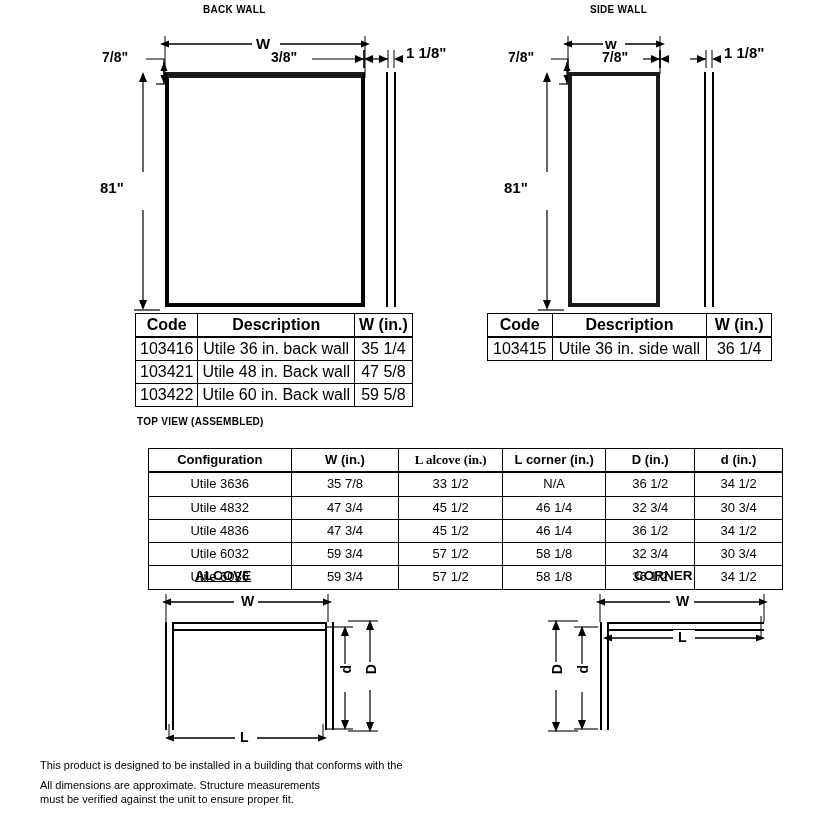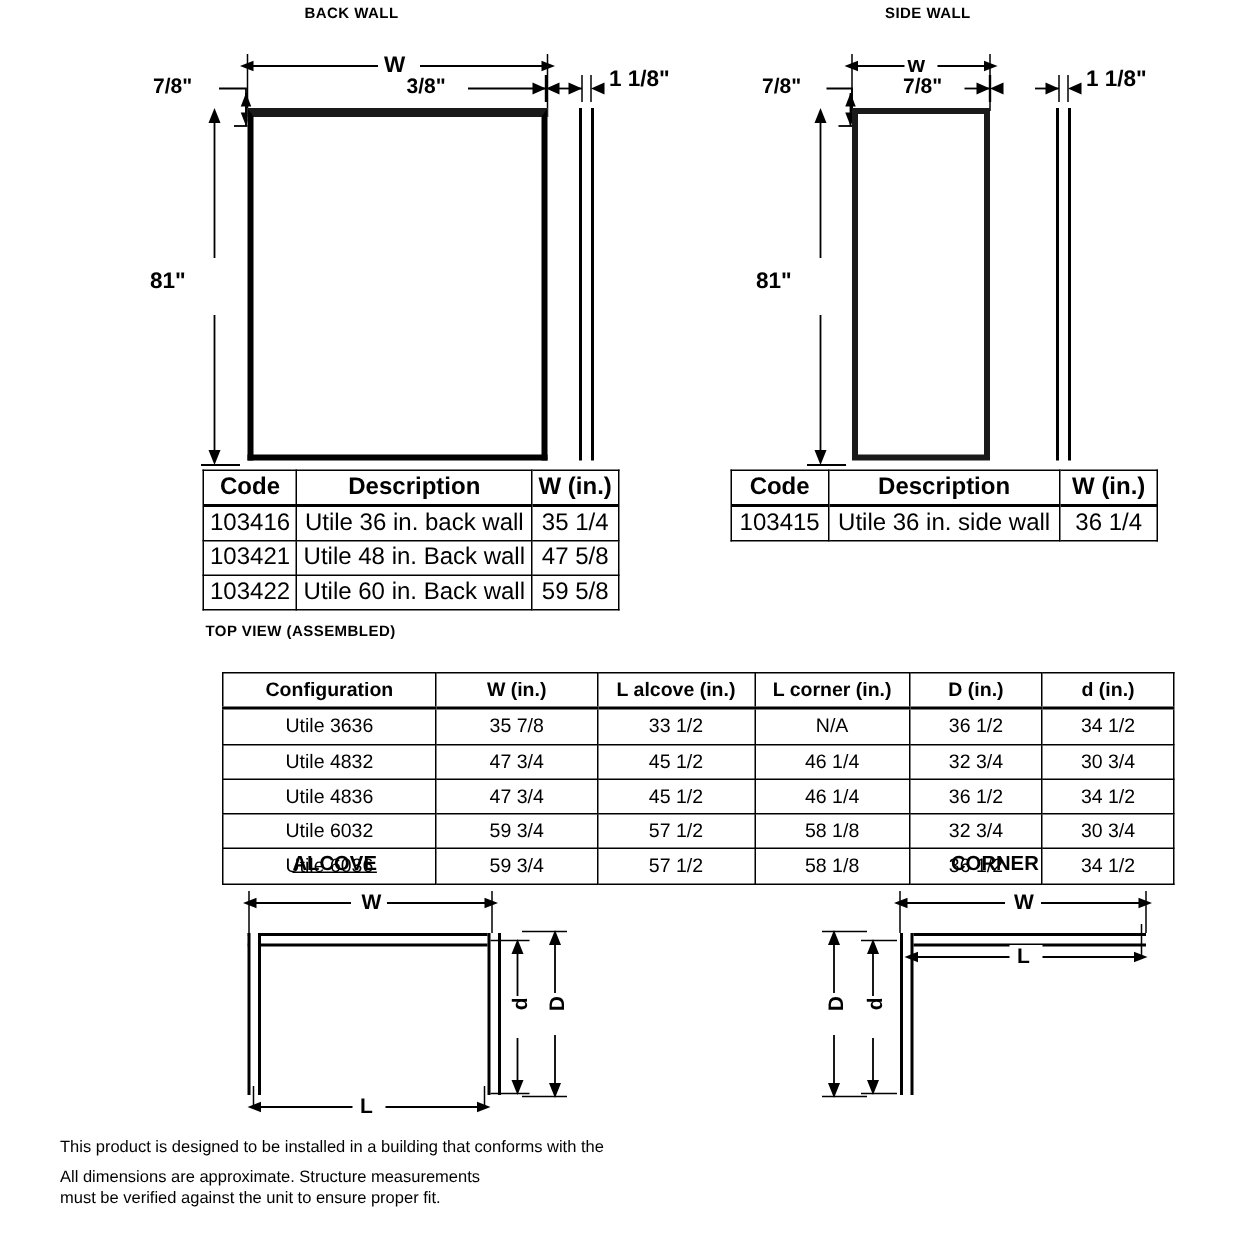--- a/index.html
+++ b/index.html
@@ -246,21 +246,21 @@
   </tbody>
 </table>
 
 <div class="abs section-title" style="left:137px; top:416px;">TOP VIEW (ASSEMBLED)</div>
 
 <table class="spec abs" id="topview-table" style="left:135px; top:448px;margin-left:13px;">
   <thead>
     <tr class="headrow">
       <th style="width:145px;">Configuration</th>
       <th style="width:113px;">W (in.)</th>
-      <th style="width:100px;">L alcove (in.)</th>
+      <th style="width:100px;font-family:Liberation Serif, serif;">L alcove (in.)</th>
       <th style="width:98px;">L corner (in.)</th>
       <th style="width:90px;">D (in.)</th>
       <th style="width:89px;">d (in.)</th>
     </tr>
   </thead>
   <tbody>
     <tr>
       <td class="cfg">Utile 3636</td>
       <td>35 7/8</td>
       <td>33 1/2</td>

